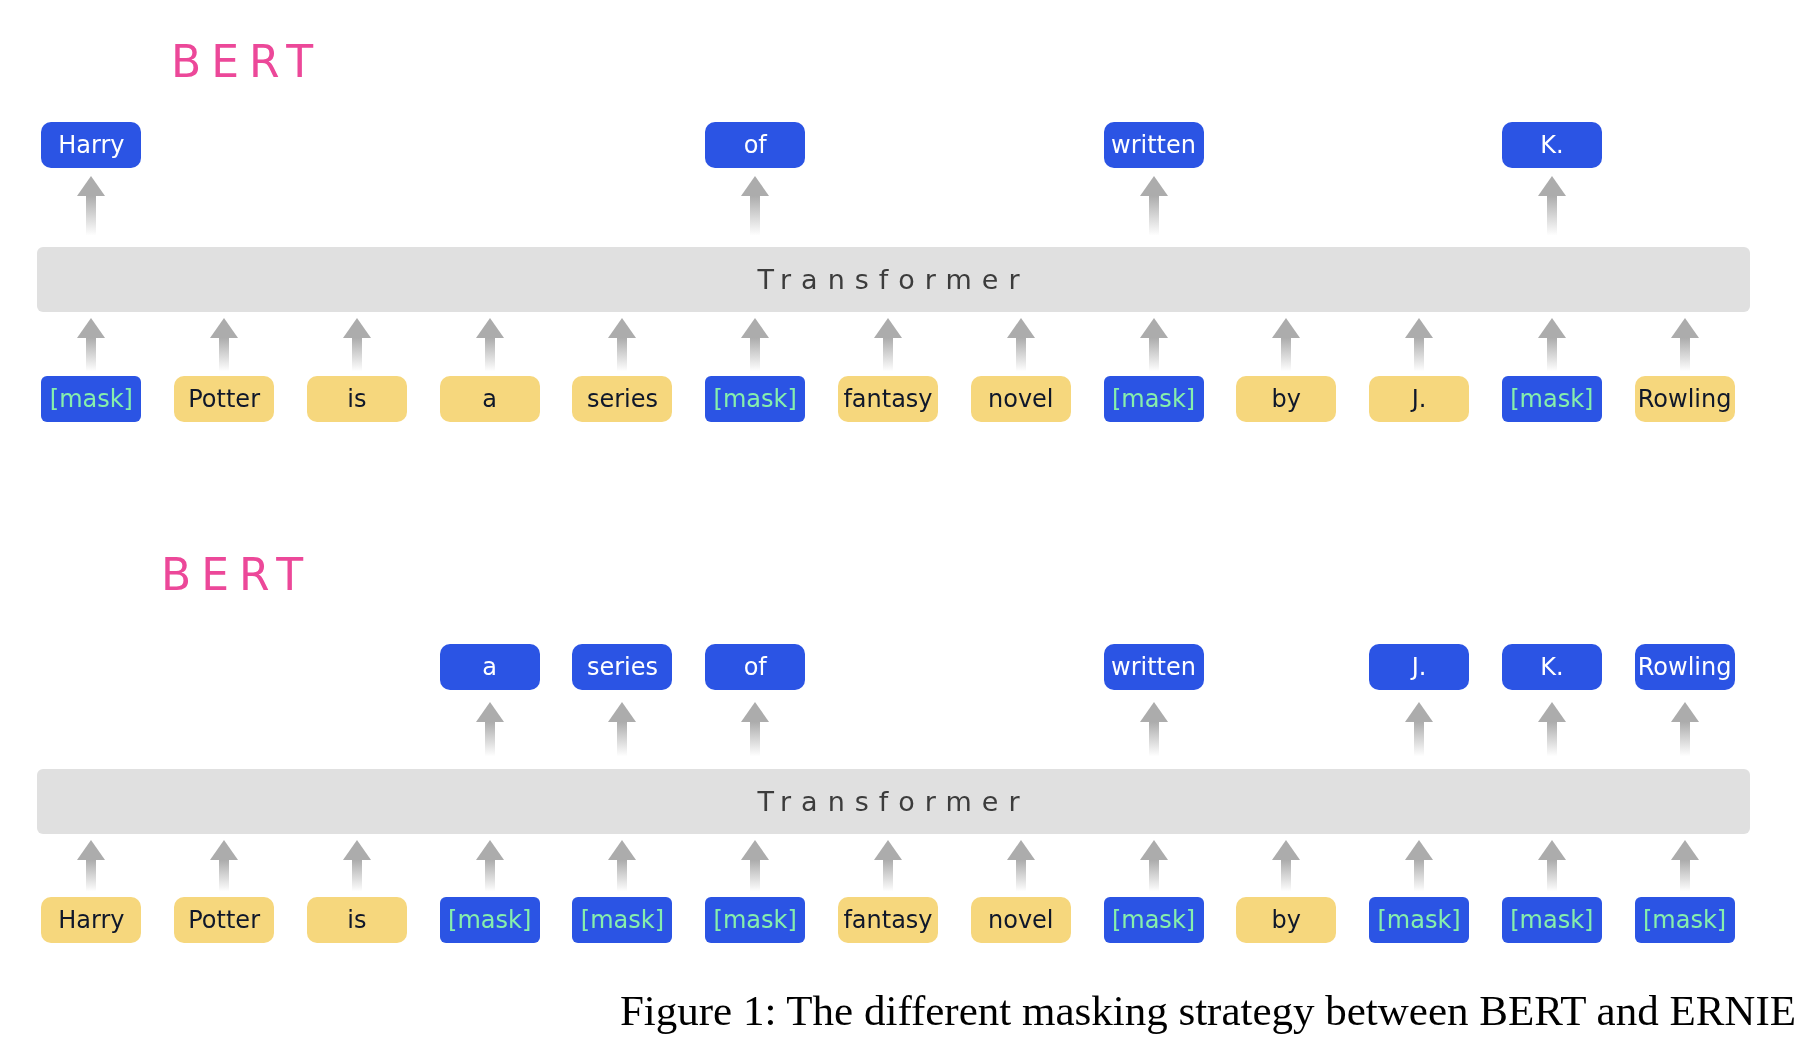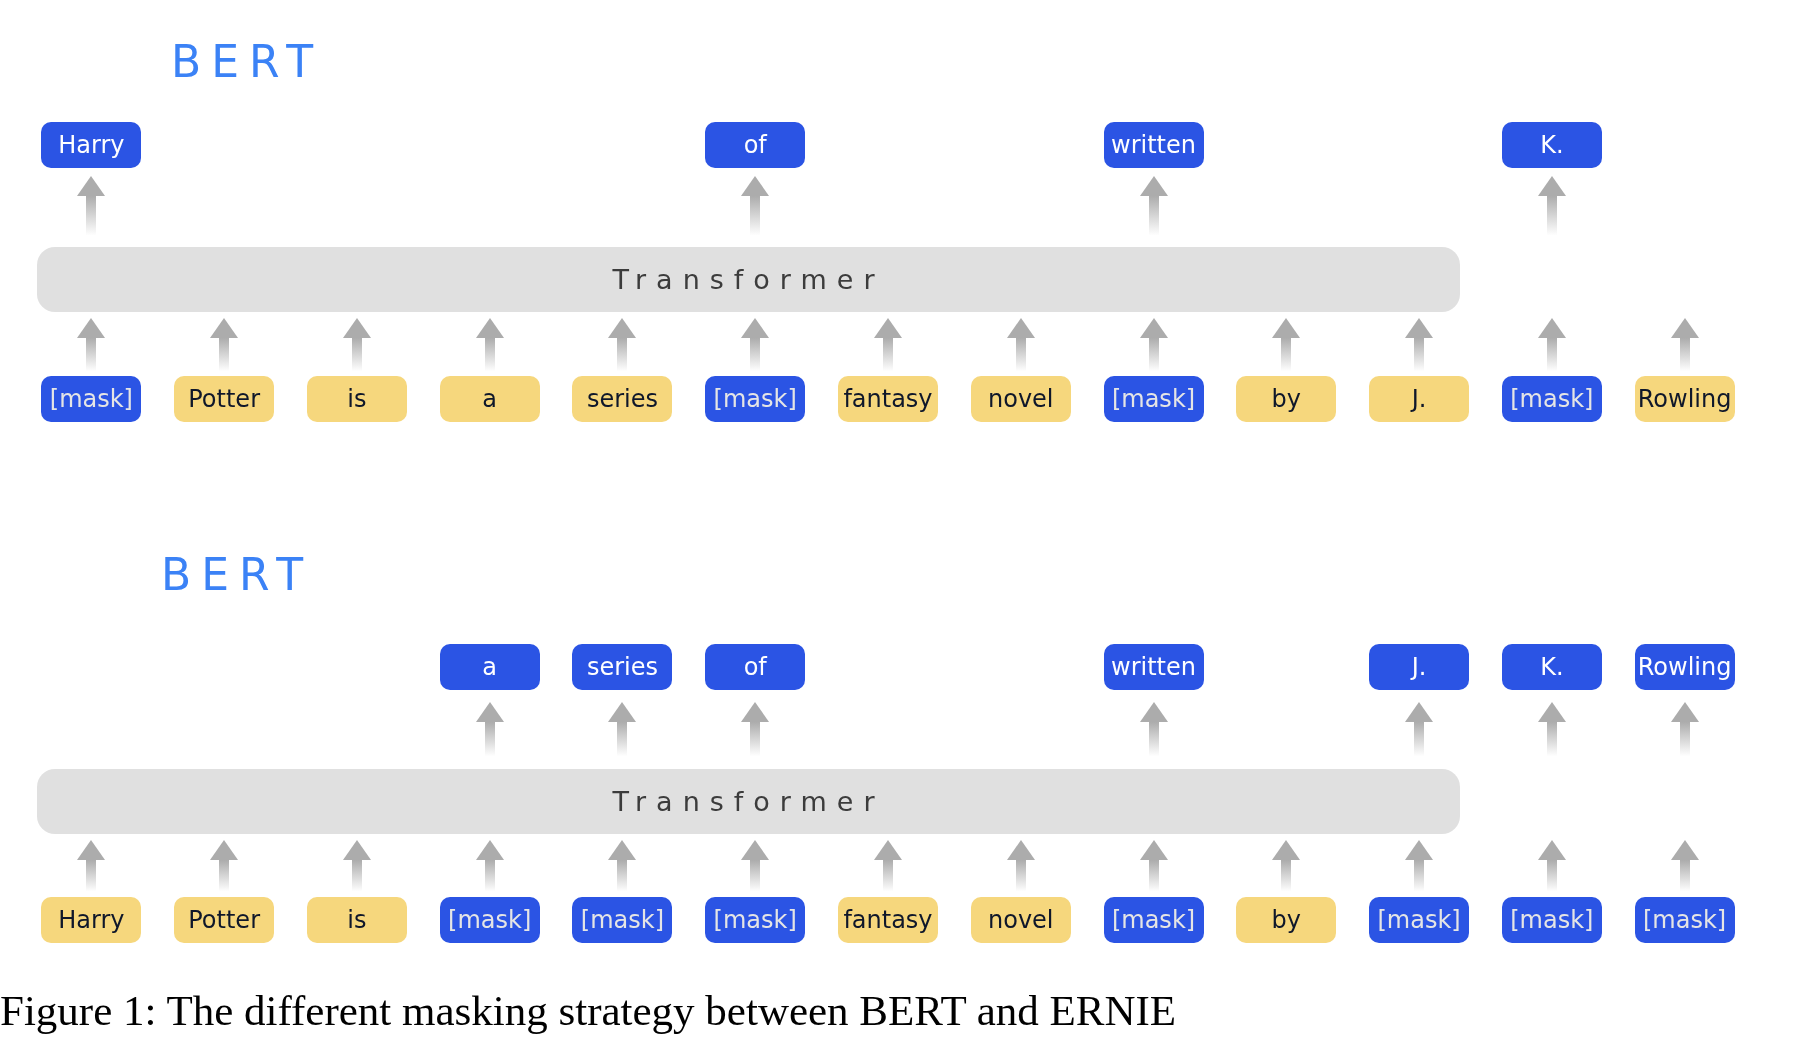--- a/index.html
+++ b/index.html
@@ -2,21 +2,21 @@
 <html><head>
 <meta charset="utf-8">
 <style>
   html,body{margin:0;padding:0;background:#ffffff;}
   .stage{
     position:relative;width:1796px;height:1064px;background:#ffffff;overflow:hidden;
     font-family:"DejaVu Sans",sans-serif;
   }
   .panel-title{
     position:absolute;margin:0;font-size:44px;font-weight:400;
-    letter-spacing:10px;color:#3b82f6;white-space:nowrap;
+    letter-spacing:10px;color:#ec4899;white-space:nowrap;
   }
   .t0{top:36px;left:171px;}
   .t1{top:549px;left:161px;}
 
   .row{
     position:absolute;left:25px;width:1726px;
     display:grid;grid-template-columns:repeat(13,1fr);justify-items:center;align-items:start;
   }
   .o0{top:122px;}
   .oa0{top:176px;height:64px;}
@@ -28,44 +28,44 @@
   .i1{top:897px;}
 
   .cell{width:100%;display:flex;justify-content:center;align-items:flex-start;height:100%;}
 
   .box{
     min-width:100px;height:46px;padding:0 0;box-sizing:border-box;
     border-radius:10px;display:flex;align-items:center;justify-content:center;
     font-size:24px;white-space:nowrap;
   }
   .word{background:var(--yellow);color:#0f172a;}
-  .mask{background:var(--blue);color:#e5e5e5;}
+  .mask{background:var(--blue);color:#86efac;border-radius:6px;}
   .out{background:var(--blue);color:#ffffff;}
 
   .bar{
-    position:absolute;left:37px;width:1423px;height:65px;background:var(--gray);
-    border-radius:18px;display:flex;align-items:center;justify-content:center;
+    position:absolute;left:37px;width:1713px;height:65px;background:var(--gray);
+    border-radius:6px;display:flex;align-items:center;justify-content:center;
   }
   .b0{top:247px;}
   .b1{top:769px;}
   .bar span{font-size:27px;letter-spacing:10px;color:#3c3c3c;white-space:nowrap;}
 
   .arrow{display:flex;flex-direction:column;align-items:center;height:100%;}
   .arrow .head{
     width:0;height:0;flex:0 0 auto;
     border-left:14px solid transparent;border-right:14px solid transparent;
     border-bottom:20px solid var(--arrow);
   }
   .arrow .stem{
     width:10px;flex:1 1 auto;
     background:linear-gradient(to bottom, var(--arrow) 0%, rgba(172,172,172,0) 90%);
   }
 
   .caption{
-    position:absolute;top:986px;left:0;width:100%;text-align:left;
+    position:absolute;top:986px;left:0;width:100%;text-align:right;
     font-family:"Liberation Serif",serif;font-size:43px;color:#000000;white-space:nowrap;
   }
 </style>
 </head>
 <body>
 
 <div class="stage" style="--blue: #2B54E4; --yellow: #F6D77D; --gray: #E0E0E0; --arrow: #ACACAC;">
 
   <section>
     <h2 class="panel-title t0">BERT</h2>

